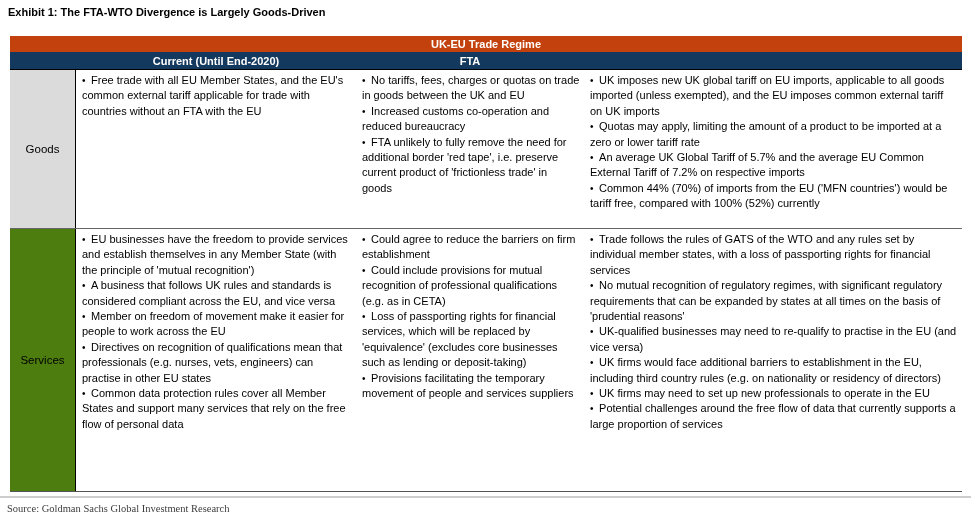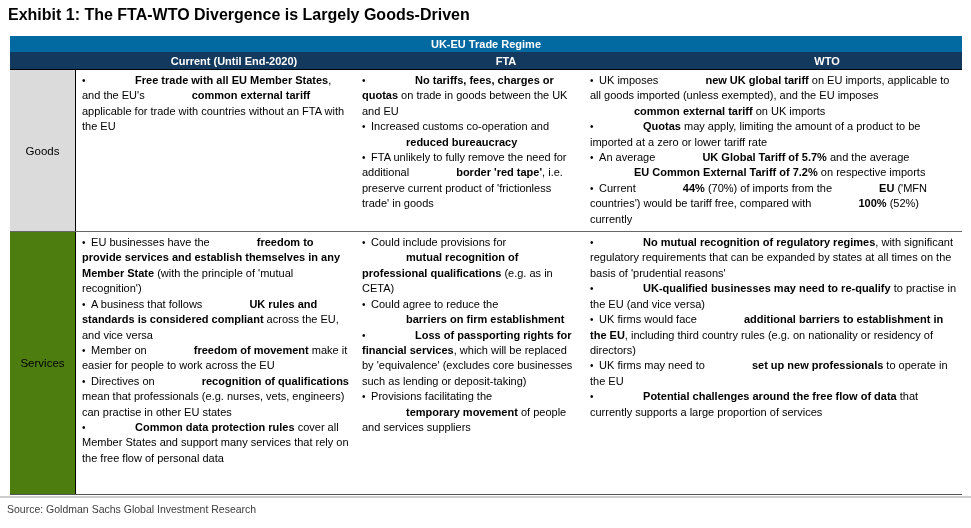--- a/index.html
+++ b/index.html
@@ -1,95 +1,95 @@
 <!DOCTYPE html>
 <html><head>
 <meta charset="utf-8">
 <style>
   html,body { margin:0; padding:0; background:#ffffff; }
   body { width:971px; height:528px; font-family:"Liberation Sans", sans-serif; color:#000; }
   .page { position:relative; width:971px; height:528px; background:#fff; overflow:hidden; }
 
-  .title { position:absolute; left:8px; top:6px; font-size:16px; font-weight:bold; letter-spacing:0; }
+  .title { position:absolute; left:8px; top:6px; font-size:11px; font-weight:bold; letter-spacing:0; }
 
   .table { position:absolute; left:10px; top:36px; width:952px; border-bottom:1px solid #555; }
 
   .thead { color:#fff; font-weight:bold; font-size:11px; }
   .thead-top { height:16px; display:flex; align-items:center; justify-content:center; }
   .thead-cols { display:grid; grid-template-columns:66px 280px 228px 378px; height:17px; align-items:center; text-align:center; border-bottom:1px solid #000; }
 
   .body-row { display:grid; grid-template-columns:66px 280px 228px 378px; }
   .row-goods { min-height:158px; border-bottom:1px solid #666; }
   .row-services { min-height:262px; }
 
   .rowlabel { border-right:1px solid #000; display:flex; align-items:center; justify-content:center; font-weight:normal; font-size:11.5px; }
 
   .cell { font-size:11px; line-height:15.4px; padding:3px 4px 4px 6px; }
   .bullet { margin:0; }
   .bullet .dot { font-size:10px; }
-  .bullet b { font-weight:bold;margin-left:44px; }
+  .bullet b { font-weight:normal; }
 
   .rule { position:absolute; left:0; top:496px; width:971px; height:0; border-top:2px solid #cdcdcd; }
-  .source { position:absolute; left:7px; top:503px; font-size:10.5px; color:#3c3c3c; }
+  .source { position:absolute; left:7px; top:503px; font-size:10.5px; color:#3c3c3c;font-family:Liberation Serif, serif; }
 </style>
 </head>
 <body>
 
 <div class="page">
 
   <div class="title">Exhibit 1: The FTA-WTO Divergence is Largely Goods-Driven</div>
 
   <div class="table">
 
     <div class="thead">
-      <div class="thead-top" style="background-color: #0369a1; justify-content: center;">
+      <div class="thead-top" style="background-color: #c2410c; justify-content: center;">
         <span>UK-EU Trade Regime</span>
       </div>
-      <div class="thead-cols" style="background-color: rgb(20, 57, 95); gap: 18px;">
+      <div class="thead-cols" style="background-color: rgb(20, 57, 95);">
         <div></div>
         <div>Current (Until End-2020)</div>
         <div>FTA</div>
-        <div>WTO</div>
       </div>
     </div>
 
     <div class="body-row row-goods">
       <div class="rowlabel" style="background-color: rgb(219, 219, 219);">Goods</div>
       <div class="cell">
           <div class="bullet"><span class="dot">•&nbsp;&nbsp;</span><b>Free trade with all EU Member States</b><span>, and the EU's </span><b>common external tariff</b><span> applicable for trade with countries without an FTA with the EU</span></div>
         </div>
       <div class="cell">
           <div class="bullet"><span class="dot">•&nbsp;&nbsp;</span><b>No tariffs, fees, charges or quotas</b><span> on trade in goods between the UK and EU</span></div>
           <div class="bullet"><span class="dot">•&nbsp;&nbsp;</span><span>Increased customs co-operation and </span><b>reduced bureaucracy</b></div>
           <div class="bullet"><span class="dot">•&nbsp;&nbsp;</span><span>FTA unlikely to fully remove the need for additional </span><b>border 'red tape'</b><span>, i.e. preserve current product of 'frictionless trade' in goods</span></div>
         </div>
       <div class="cell">
           <div class="bullet"><span class="dot">•&nbsp;&nbsp;</span><span>UK imposes </span><b>new UK global tariff</b><span> on EU imports, applicable to all goods imported (unless exempted), and the EU imposes </span><b>common external tariff</b><span> on UK imports</span></div>
           <div class="bullet"><span class="dot">•&nbsp;&nbsp;</span><b>Quotas</b><span> may apply, limiting the amount of a product to be imported at a zero or lower tariff rate</span></div>
           <div class="bullet"><span class="dot">•&nbsp;&nbsp;</span><span>An average </span><b>UK Global Tariff of 5.7%</b><span> and the average </span><b>EU Common External Tariff of 7.2%</b><span> on respective imports</span></div>
-          <div class="bullet"><span class="dot">•&nbsp;&nbsp;</span><span>Current </span><b>44%</b><span> (70%) of imports from the </span><b>EU</b><span> ('MFN countries') would be tariff free, compared with </span><b>100%</b><span> (52%) currently</span></div>
+          <div class="bullet"><span class="dot">•&nbsp;&nbsp;</span><span>Common </span><b>44%</b><span> (70%) of imports from the </span><b>EU</b><span> ('MFN countries') would be tariff free, compared with </span><b>100%</b><span> (52%) currently</span></div>
         </div>
     </div>
 
     <div class="body-row row-services">
       <div class="rowlabel" style="background-color: #4d7c0f;">Services</div>
       <div class="cell">
           <div class="bullet"><span class="dot">•&nbsp;&nbsp;</span><span>EU businesses have the </span><b>freedom to provide services and establish themselves in any Member State</b><span> (with the principle of 'mutual recognition')</span></div>
           <div class="bullet"><span class="dot">•&nbsp;&nbsp;</span><span>A business that follows </span><b>UK rules and standards is considered compliant</b><span> across the EU, and vice versa</span></div>
           <div class="bullet"><span class="dot">•&nbsp;&nbsp;</span><span>Member on </span><b>freedom of movement</b><span> make it easier for people to work across the EU</span></div>
           <div class="bullet"><span class="dot">•&nbsp;&nbsp;</span><span>Directives on </span><b>recognition of qualifications</b><span> mean that professionals (e.g. nurses, vets, engineers) can practise in other EU states</span></div>
           <div class="bullet"><span class="dot">•&nbsp;&nbsp;</span><b>Common data protection rules</b><span> cover all Member States and support many services that rely on the free flow of personal data</span></div>
         </div>
       <div class="cell">
+          <div class="bullet"><span class="dot">•&nbsp;&nbsp;</span><span>Could agree to reduce the </span><b>barriers on firm establishment</b></div>
           <div class="bullet"><span class="dot">•&nbsp;&nbsp;</span><span>Could include provisions for </span><b>mutual recognition of professional qualifications</b><span> (e.g. as in CETA)</span></div>
-          <div class="bullet"><span class="dot">•&nbsp;&nbsp;</span><span>Could agree to reduce the </span><b>barriers on firm establishment</b></div>
           <div class="bullet"><span class="dot">•&nbsp;&nbsp;</span><b>Loss of passporting rights for financial services</b><span>, which will be replaced by 'equivalence' (excludes core businesses such as lending or deposit-taking)</span></div>
           <div class="bullet"><span class="dot">•&nbsp;&nbsp;</span><span>Provisions facilitating the </span><b>temporary movement</b><span> of people and services suppliers</span></div>
         </div>
       <div class="cell">
+          <div class="bullet"><span class="dot">•&nbsp;&nbsp;</span><span>Trade follows the rules of </span><b>GATS of the WTO</b><span> and any rules set by individual member states, with a </span><b>loss of passporting rights for financial services</b></div>
           <div class="bullet"><span class="dot">•&nbsp;&nbsp;</span><b>No mutual recognition of regulatory regimes</b><span>, with significant regulatory requirements that can be expanded by states at all times on the basis of 'prudential reasons'</span></div>
           <div class="bullet"><span class="dot">•&nbsp;&nbsp;</span><b>UK-qualified businesses may need to re-qualify</b><span> to practise in the EU (and vice versa)</span></div>
           <div class="bullet"><span class="dot">•&nbsp;&nbsp;</span><span>UK firms would face </span><b>additional barriers to establishment in the EU</b><span>, including third country rules (e.g. on nationality or residency of directors)</span></div>
           <div class="bullet"><span class="dot">•&nbsp;&nbsp;</span><span>UK firms may need to </span><b>set up new professionals</b><span> to operate in the EU</span></div>
           <div class="bullet"><span class="dot">•&nbsp;&nbsp;</span><b>Potential challenges around the free flow of data</b><span> that currently supports a large proportion of services</span></div>
         </div>
     </div>
 
   </div>
 

